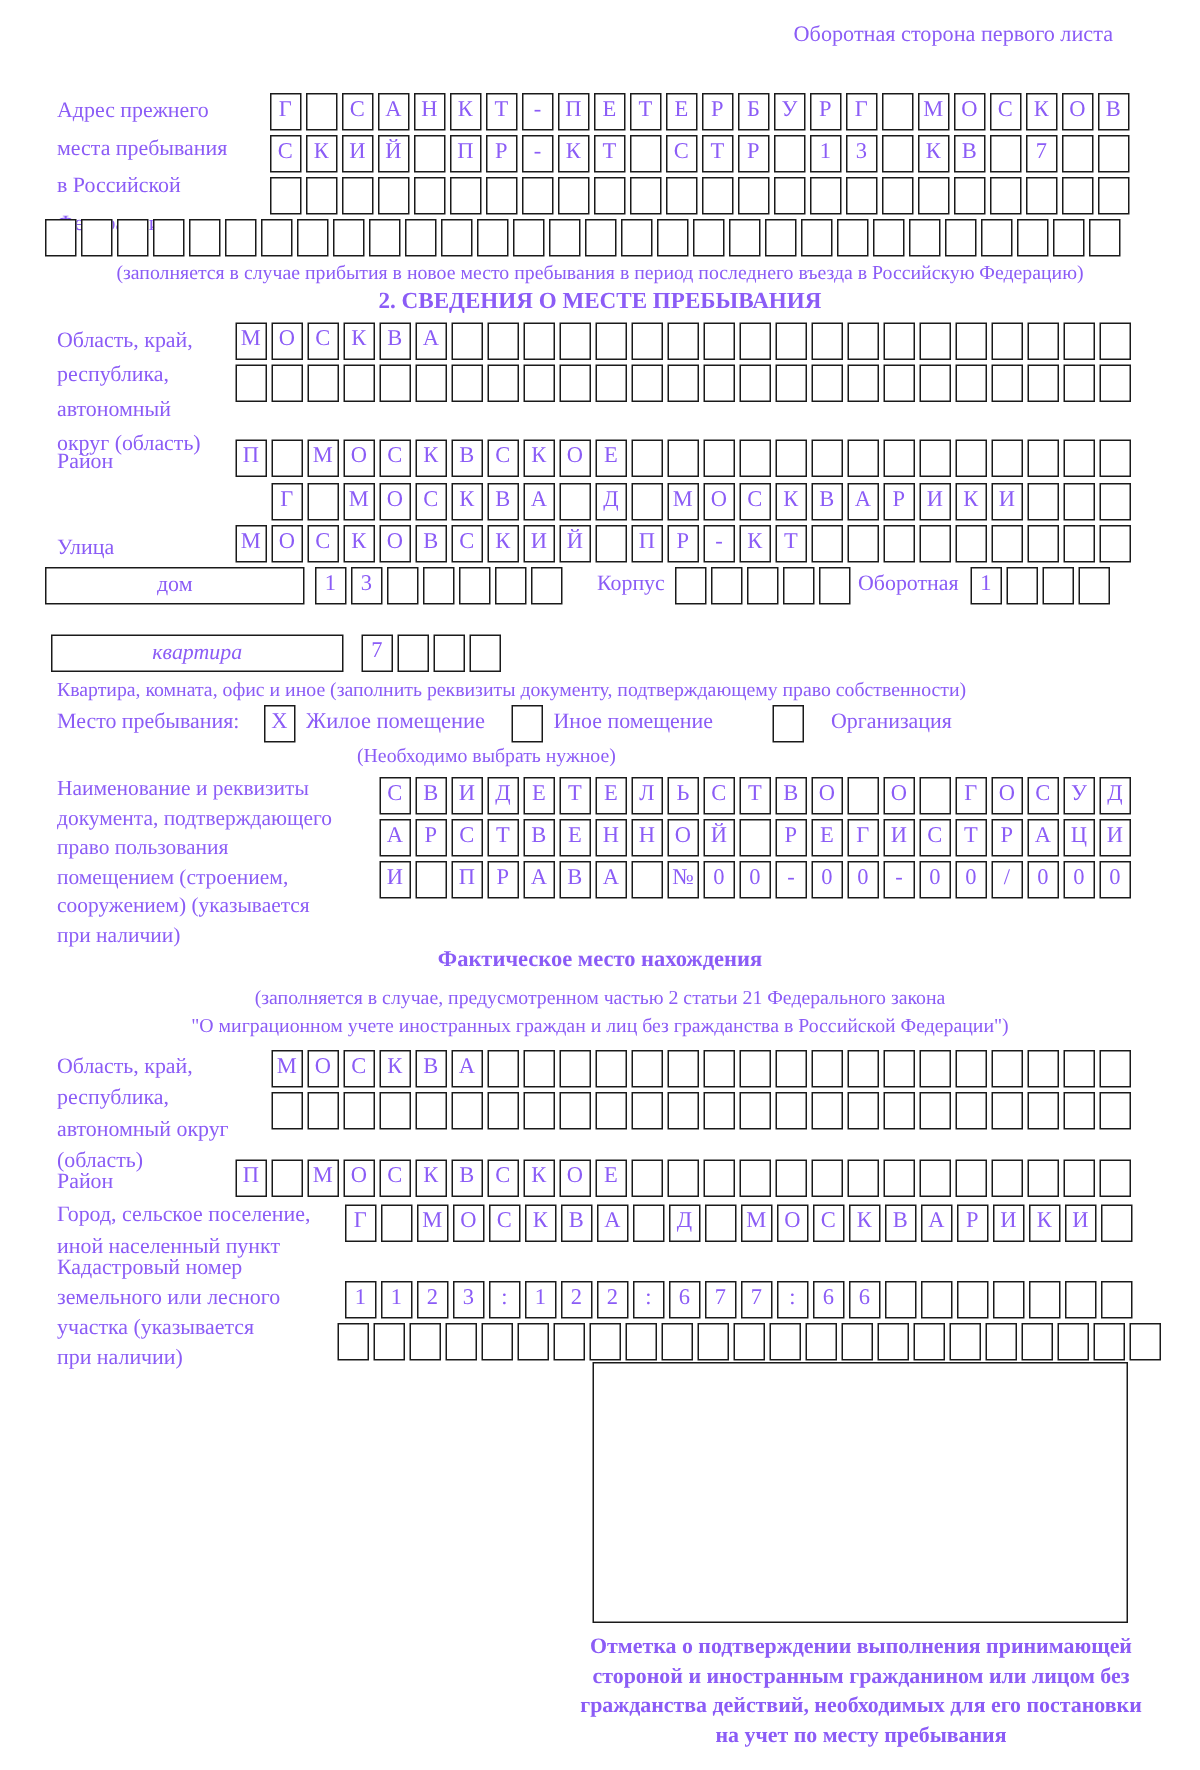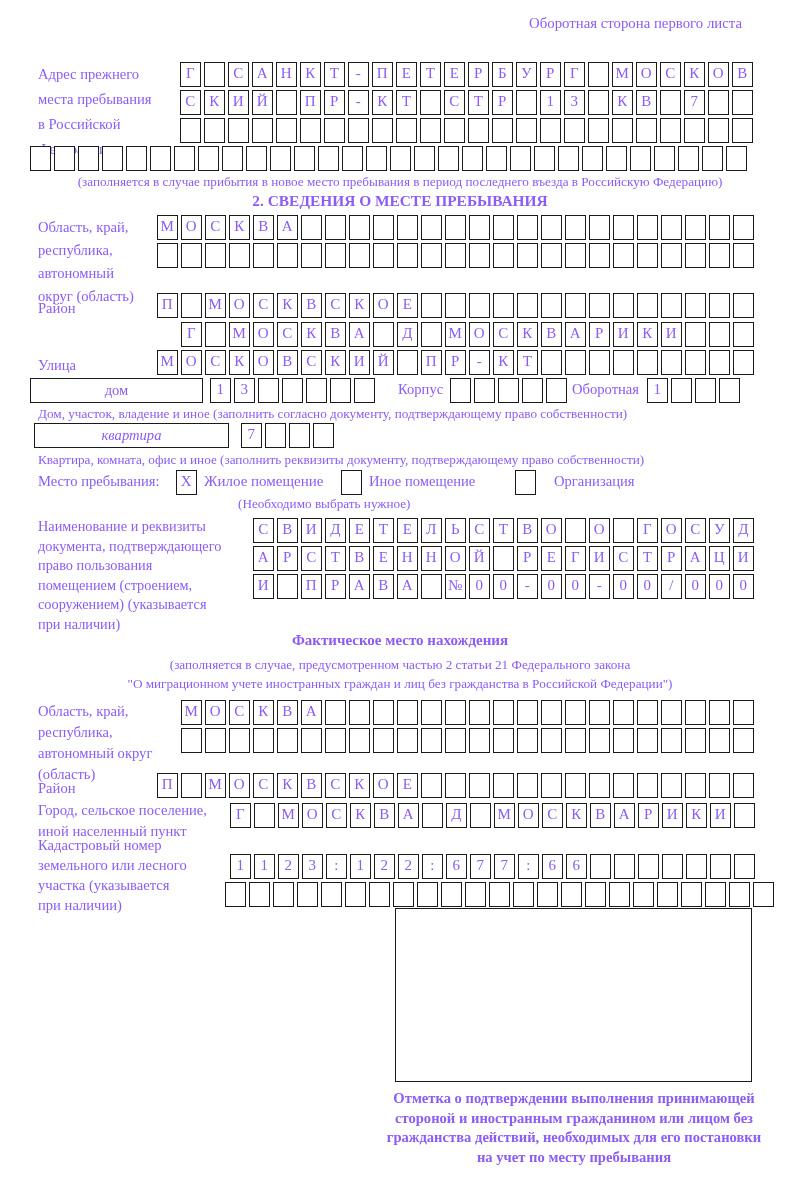--- a/index.html
+++ b/index.html
@@ -312,21 +312,20 @@
       <span class="cell"></span>
       <span class="cell"></span>
     </div>
   <div class="cap" style="left:572px;top:381px;font-size:14.6px;">Оборотная</div>
   <div class="cr" style="left:647px;top:378px;">
       <span class="cell">1</span>
       <span class="cell"></span>
       <span class="cell"></span>
       <span class="cell"></span>
     </div>
-  <div class="cap" style="left:38px;top:406px;">Дом, участок, владение и иное (заполнить согласно документу, подтверждающему право собственности)</div>
 
   <div class="wbox" style="left:34px;top:423px;width:195px;font-style:italic;">квартира</div>
   <div class="cr" style="left:241px;top:423px;">
       <span class="cell">7</span>
       <span class="cell"></span>
       <span class="cell"></span>
       <span class="cell"></span>
     </div>
   <div class="cap" style="left:38px;top:452px;">Квартира, комната, офис и иное (заполнить реквизиты документу, подтверждающему право собственности)</div>
 

